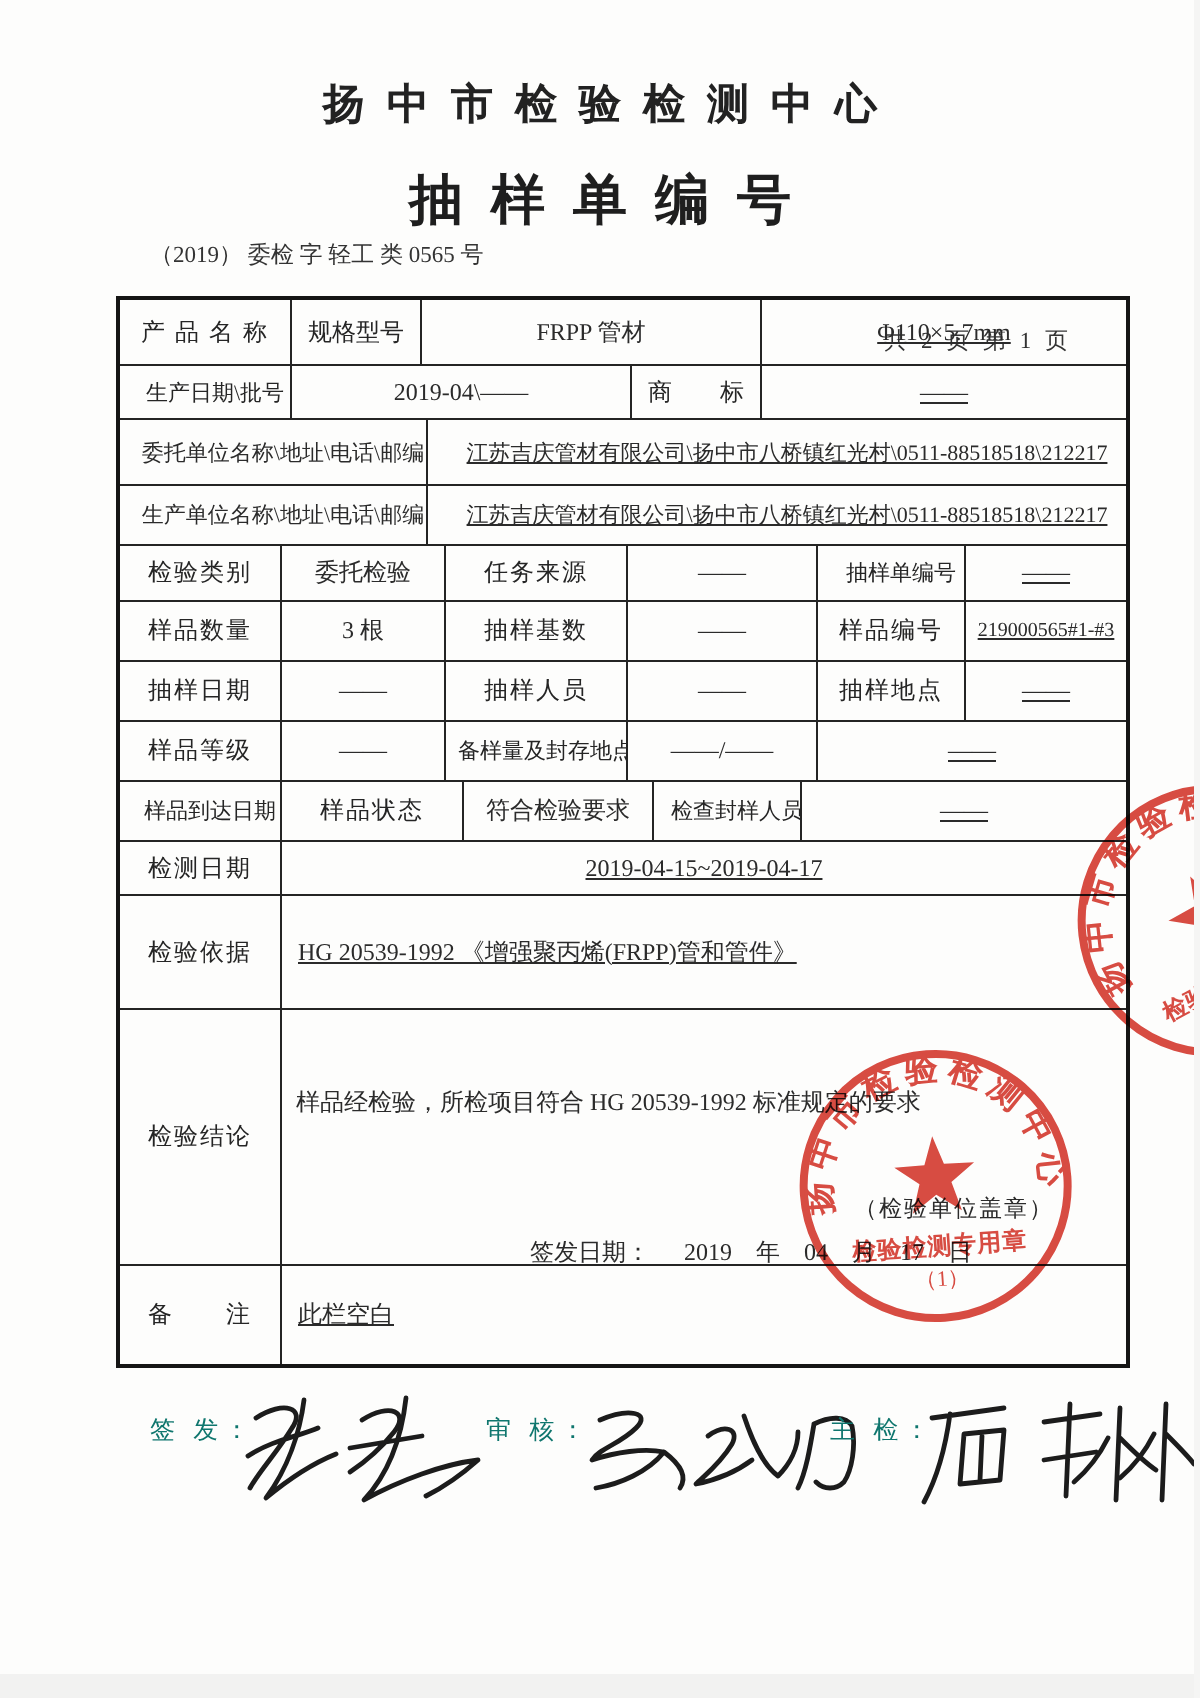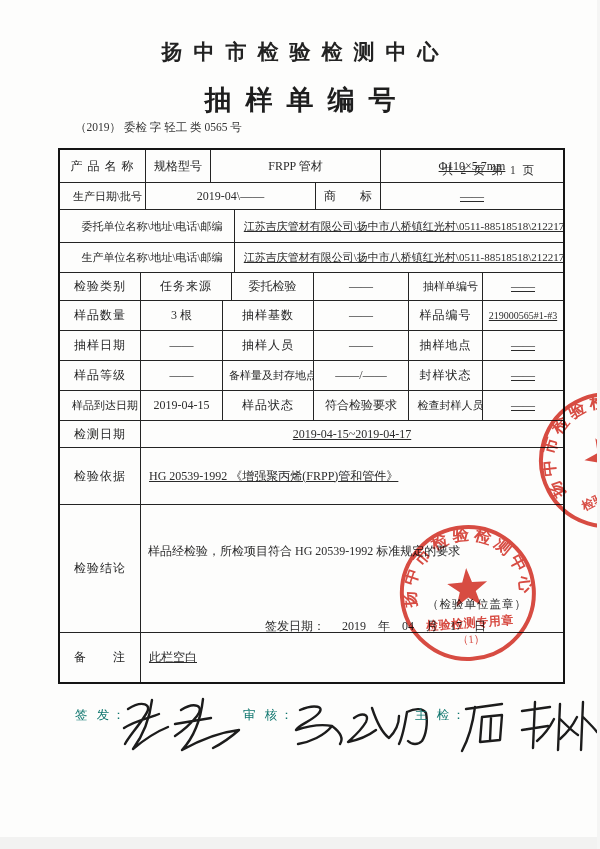--- a/index.html
+++ b/index.html
@@ -22,21 +22,21 @@
   .cell:last-child{border-right:none;flex:1;text-decoration:underline;}
   .lbl{letter-spacing:1px;color:#252525;}
   .small{font-size:11px;letter-spacing:0;padding-left:10px;}
   .tiny{font-size:10px;letter-spacing:0;}
   .left{justify-content:flex-start;padding-left:8px;}
   
   .h32{height:32px}.h26{height:26px}.h29{height:29px}.h27{height:27px}
   .h56{height:56px}.h127{height:127px}.h49{height:49px}
   
   .wA1{width:86px}.wA2{width:170px}.wA3{width:65px}
-  .wB1{width:175px}
+  .wB1{width:154px}
   .wC0{width:81px}.wC1{width:82px}.wC2{width:91px}.wC3{width:95px}.wC4{width:74px}
   .wD1{width:81px}
   
   .concl{position:relative;}
   .concl .conclusion-text{position:absolute;top:38px;left:7px;font-size:12px;white-space:nowrap;}
   .concl .seal-note{position:absolute;top:92px;right:36px;font-size:11.5px;letter-spacing:1px;}
   .concl .issue-line{position:absolute;top:113px;left:124px;font-size:12px;}
   .concl .issue-line .date{margin-left:14px;word-spacing:9px;}
   
   .stamp{position:absolute;mix-blend-mode:multiply;opacity:.92;}
@@ -83,22 +83,22 @@
       <div class="cell small">江苏吉庆管材有限公司\扬中市八桥镇红光村\0511-88518518\212217</div>
     </div>
 
     <div class="row h29">
       <div class="cell wB1 small">生产单位名称\地址\电话\邮编</div>
       <div class="cell small">江苏吉庆管材有限公司\扬中市八桥镇红光村\0511-88518518\212217</div>
     </div>
 
     <div class="row h27">
       <div class="cell wC0 lbl">检验类别</div>
+      <div class="cell wC1">委托检验</div>
       <div class="cell wC2 lbl">任务来源</div>
-      <div class="cell wC1">委托检验</div>
       <div class="cell wC3">——</div>
       <div class="cell wC4 lbl small">抽样单编号</div>
       <div class="cell">——</div>
     </div>
 
     <div class="row h29">
       <div class="cell wC0 lbl">样品数量</div>
       <div class="cell wC1">3 根</div>
       <div class="cell wC2 lbl">抽样基数</div>
       <div class="cell wC3">——</div>
@@ -113,27 +113,25 @@
       <div class="cell wC3">——</div>
       <div class="cell wC4 lbl">抽样地点</div>
       <div class="cell">——</div>
     </div>
 
     <div class="row h29">
       <div class="cell wC0 lbl">样品等级</div>
       <div class="cell wC1">——</div>
       <div class="cell wC2 lbl small" style="letter-spacing:0">备样量及封存地点</div>
       <div class="cell wC3">——/——</div>
-      <div class="cell wC4 lbl">封样状态</div>
       <div class="cell">——</div>
     </div>
 
     <div class="row h29">
       <div class="cell wC0 lbl small" style="letter-spacing:0">样品到达日期</div>
-      <div class="cell wC1">2019-04-15</div>
       <div class="cell wC2 lbl">样品状态</div>
       <div class="cell wC3">符合检验要求</div>
       <div class="cell wC4 lbl small" style="letter-spacing:0">检查封样人员</div>
       <div class="cell">——</div>
     </div>
 
     <div class="row h26">
       <div class="cell wD1 lbl">检测日期</div>
       <div class="cell">2019-04-15~2019-04-17</div>
     </div>

